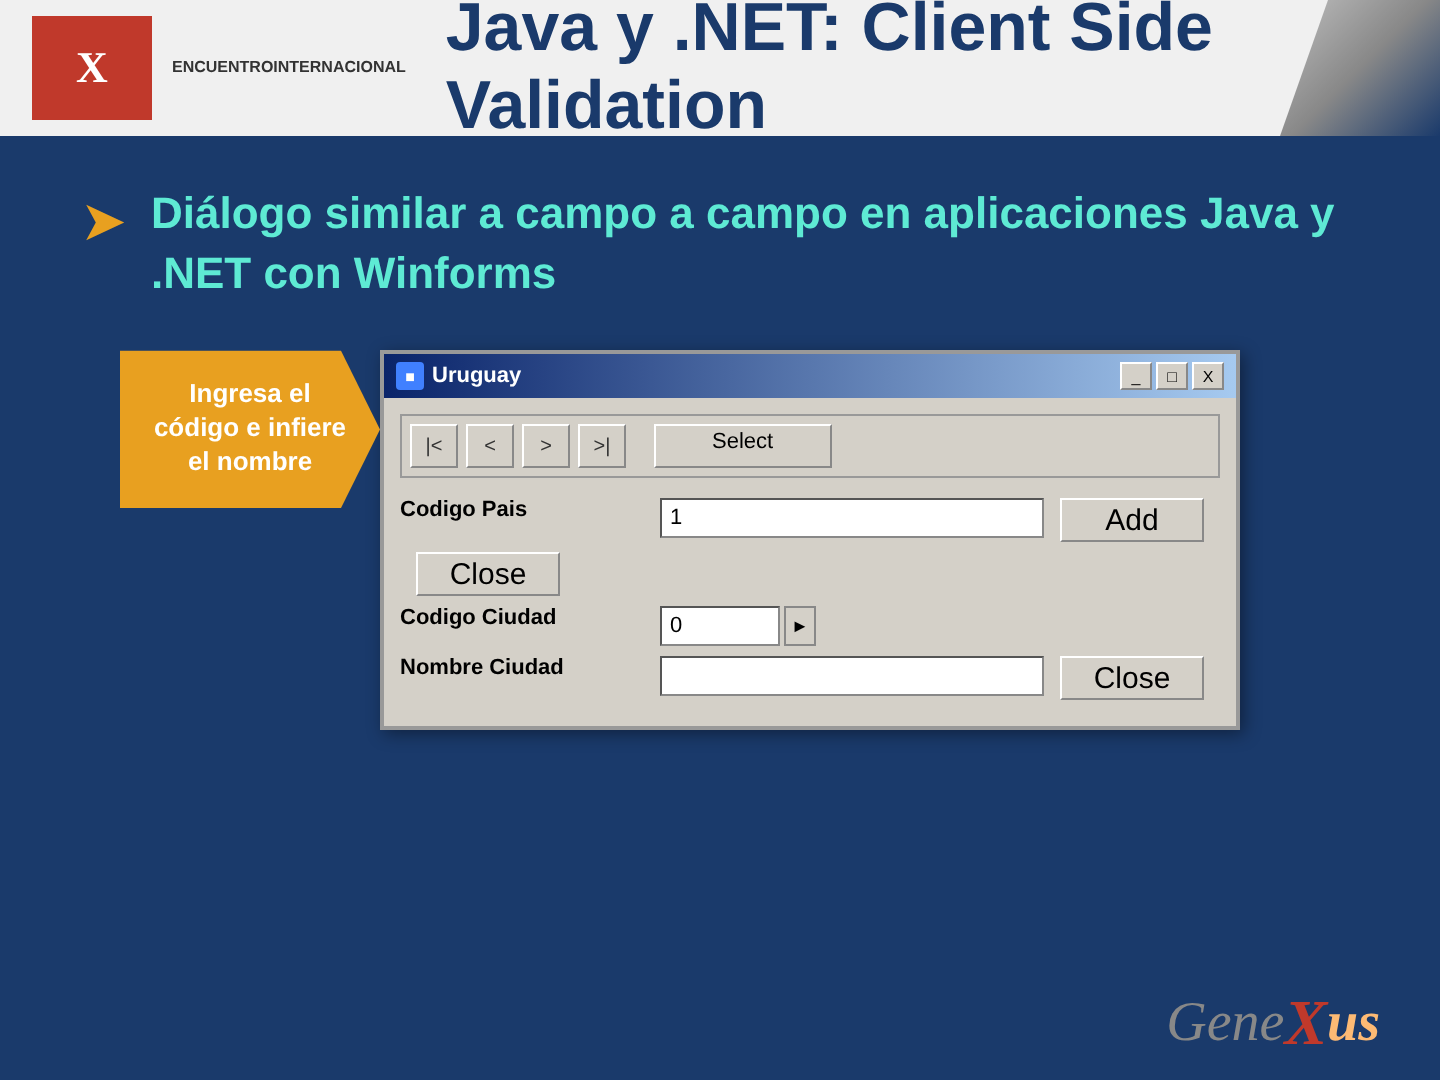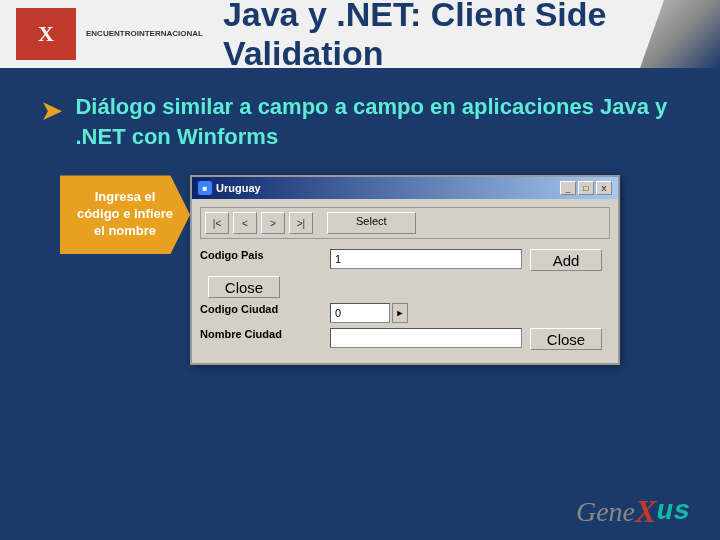--- a/index.html
+++ b/index.html
@@ -322,23 +322,23 @@
       color: #c0392b;
       font-size: 32px;
       font-weight: bold;
       font-style: italic;
       font-family: 'Times New Roman', serif;
     }
 
     .us-text {
       font-size: 28px;
       font-weight: bold;
-      color: #14b8a6;
+      color: #fdba74;
       font-style: italic;
-      font-family: Liberation Mono, monospace;
+      font-family: Liberation Serif, serif;
     }
   </style>
 </head>
 <body>
 
 <div class="header">
   <div class="logo-area">
     <div class="logo-box">
       <span class="logo-x">X</span>
     </div>

